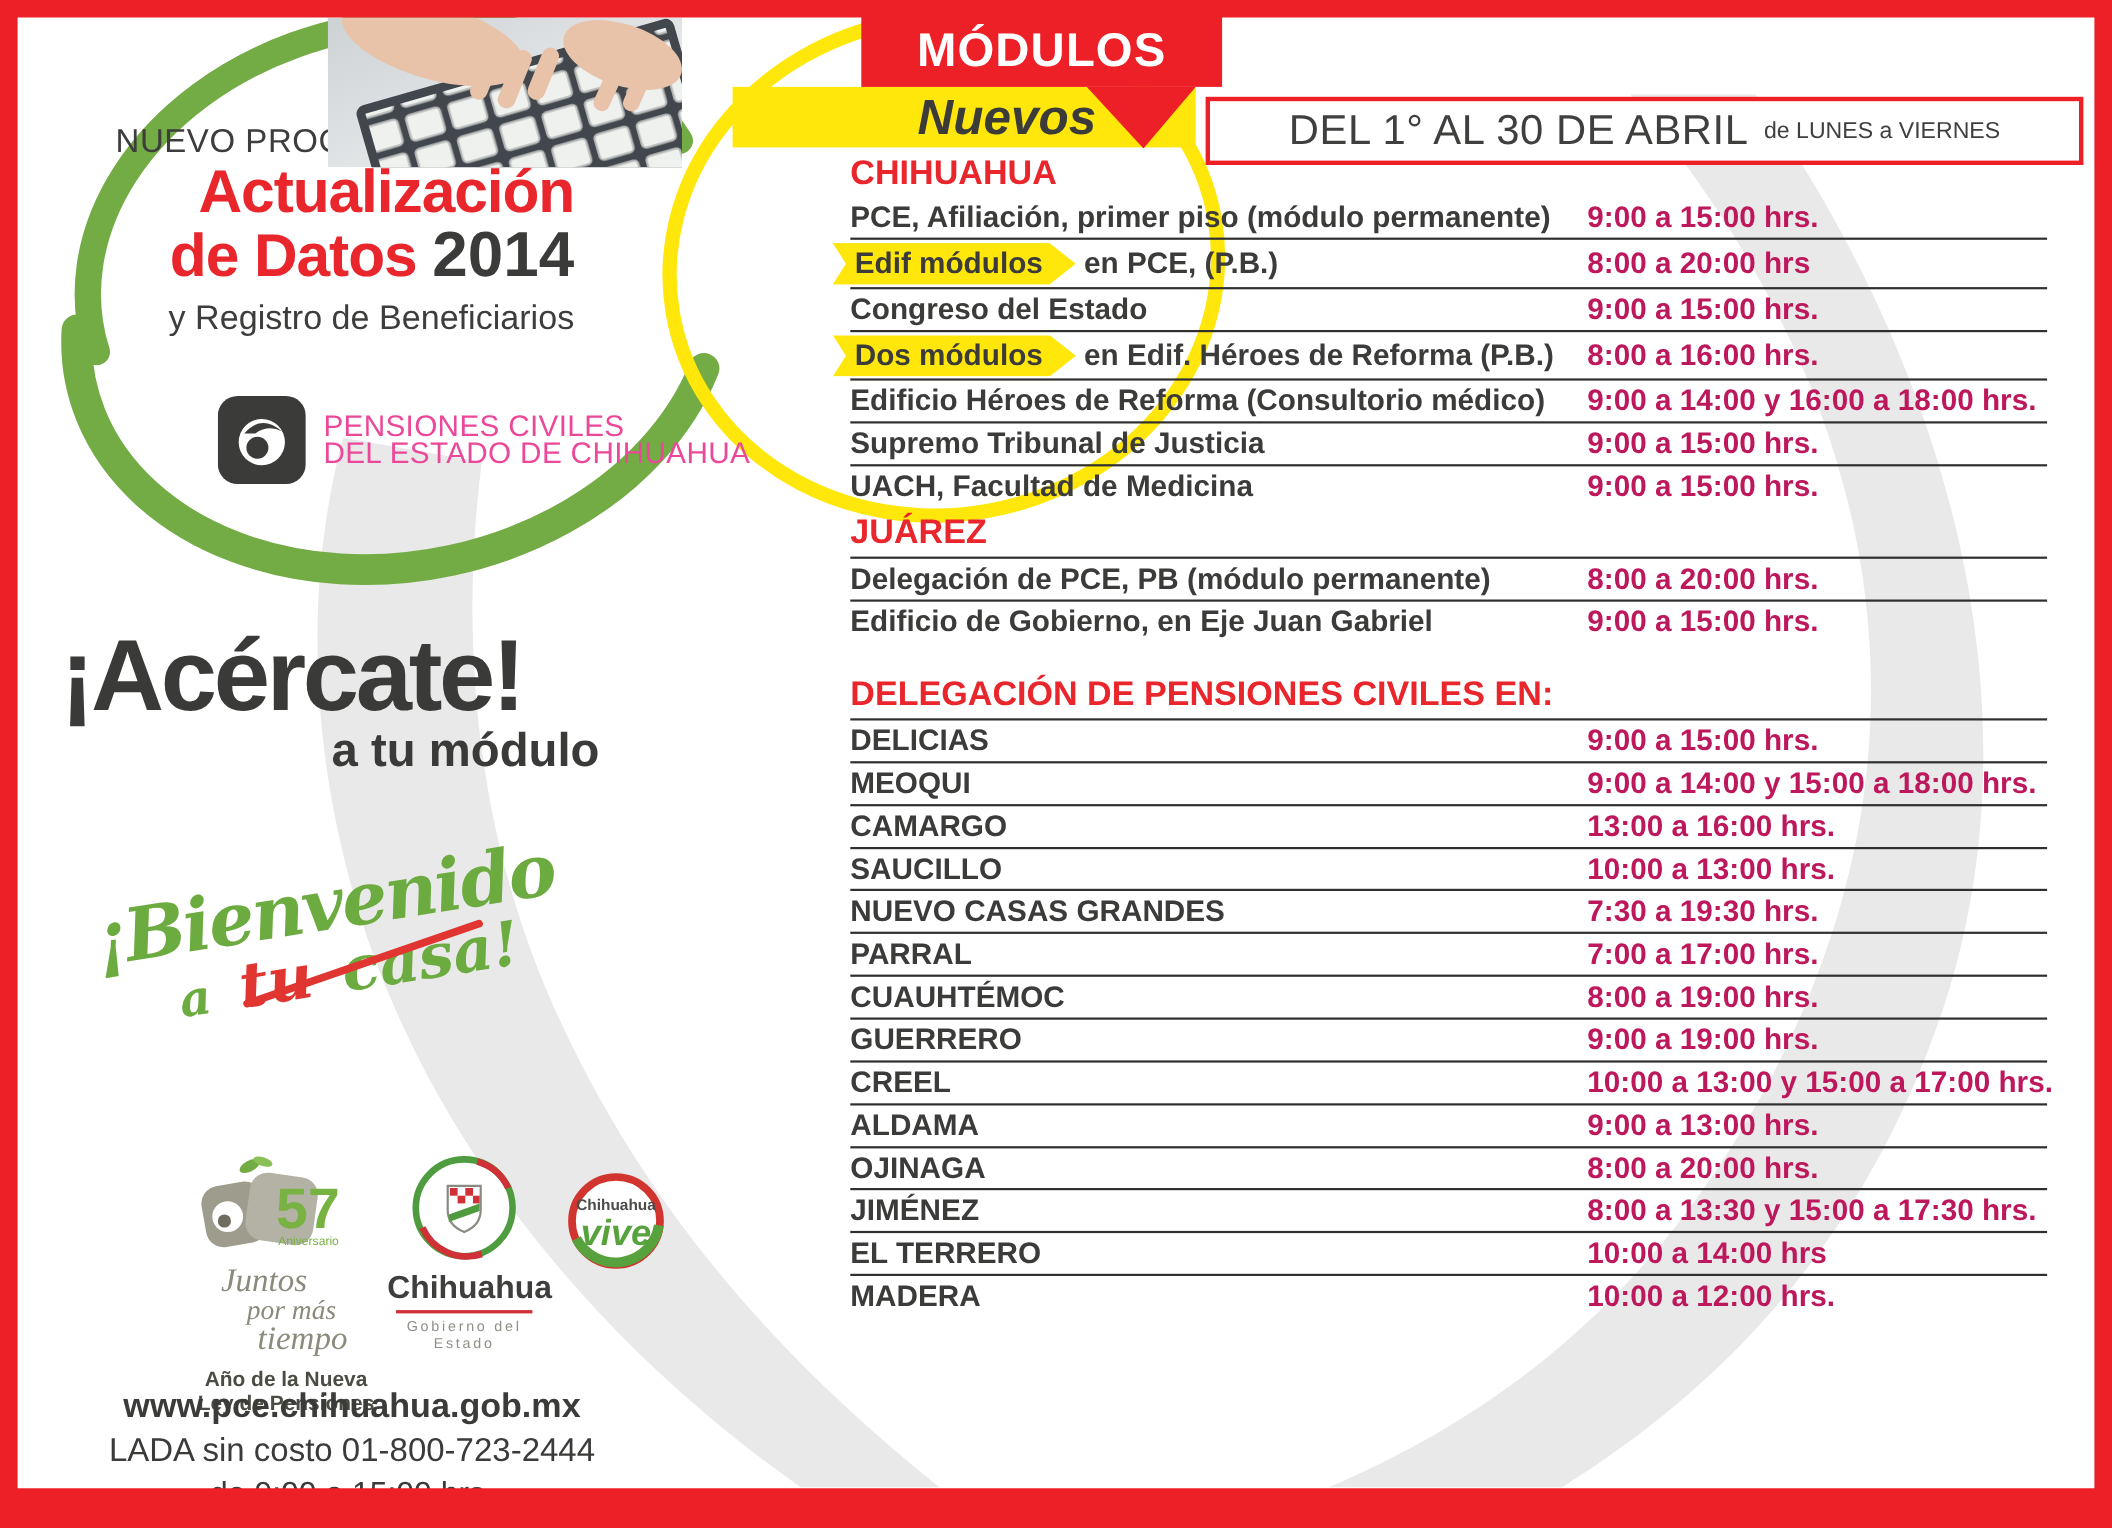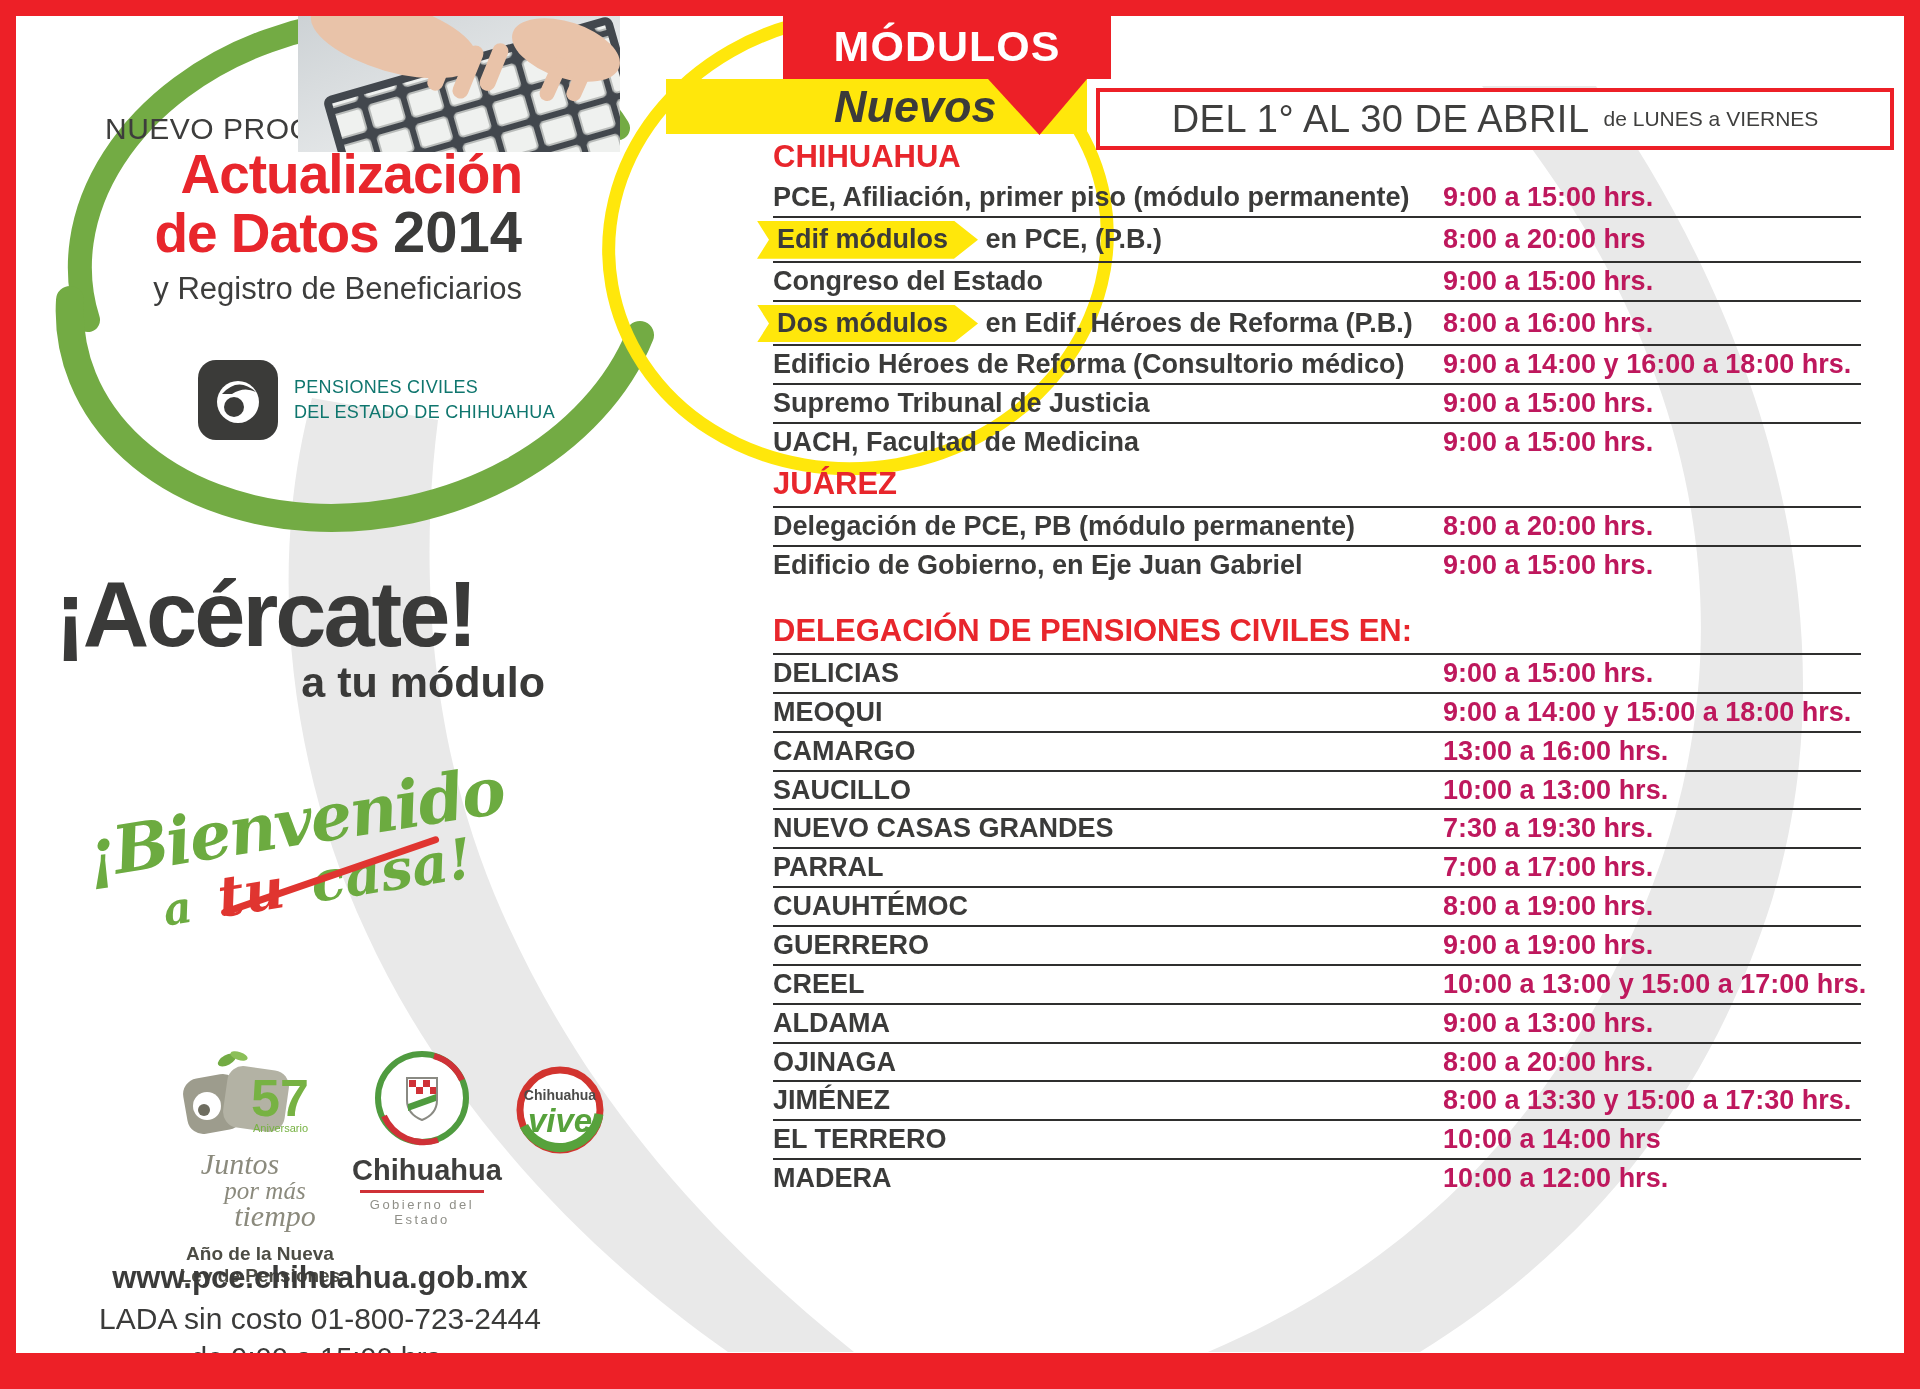--- a/index.html
+++ b/index.html
@@ -42,21 +42,21 @@
 
   
   .photo{ left:298px; top:16px; width:322px; height:136px; z-index:6; }
   .kicker{ left:105px; top:112px; font-size:30px; letter-spacing:.5px; color:#3d3d3c; z-index:5; }
   .title-block{ left:70px; top:146px; width:452px; text-align:right; z-index:5; }
   .title-l1{ color:#e8262c; font-weight:bold; font-size:55px; letter-spacing:-1px; line-height:1.02; }
   .title-l2{ color:#e8262c; font-weight:bold; font-size:55px; letter-spacing:-1px; line-height:1.05; }
   .title-year{ color:#3b3b3a; font-size:58px; letter-spacing:0; }
   .title-sub{ color:#3d3d3c; font-size:31px; margin-top:8px; font-weight:normal; }
   .org{ left:198px; top:360px; z-index:5; display:flex; align-items:center; gap:16px; }
-  .org-text{ font-size:18px; color:#0f766e; letter-spacing:.3px; line-height:25px; }
+  .org-text{ font-size:27px; color:#ec4899; letter-spacing:.3px; line-height:25px; }
   .cta{ left:55px; top:568px; width:500px; z-index:5; text-align:right; }
   .cta-h{ font-weight:bold; font-size:92px; letter-spacing:-3px; color:#3a3a39; line-height:1; text-align:left; }
   .cta-s{ font-weight:bold; font-size:43px; color:#3a3a39; margin-top:-2px; padding-right:10px; }
   .welcome{ left:60px; top:775px; width:580px; z-index:5; transform:rotate(-9deg);
     font-family:"DejaVu Serif", serif; font-style:italic; }
   .w-l1{ color:#6cab40; font-weight:bold; font-size:66px; letter-spacing:-2px; padding-left:28px; }
   .w-l2{ margin-top:-10px; padding-left:95px; color:#6cab40; font-weight:bold; font-size:56px; position:relative; }
   .w-a{ font-size:44px; font-weight:bold; }
   .w-tu{ color:#e03530; padding:0 8px; }
   .tu-strike{ position:absolute; left:150px; top:26px; width:230px; height:7px; background:#e03530;

